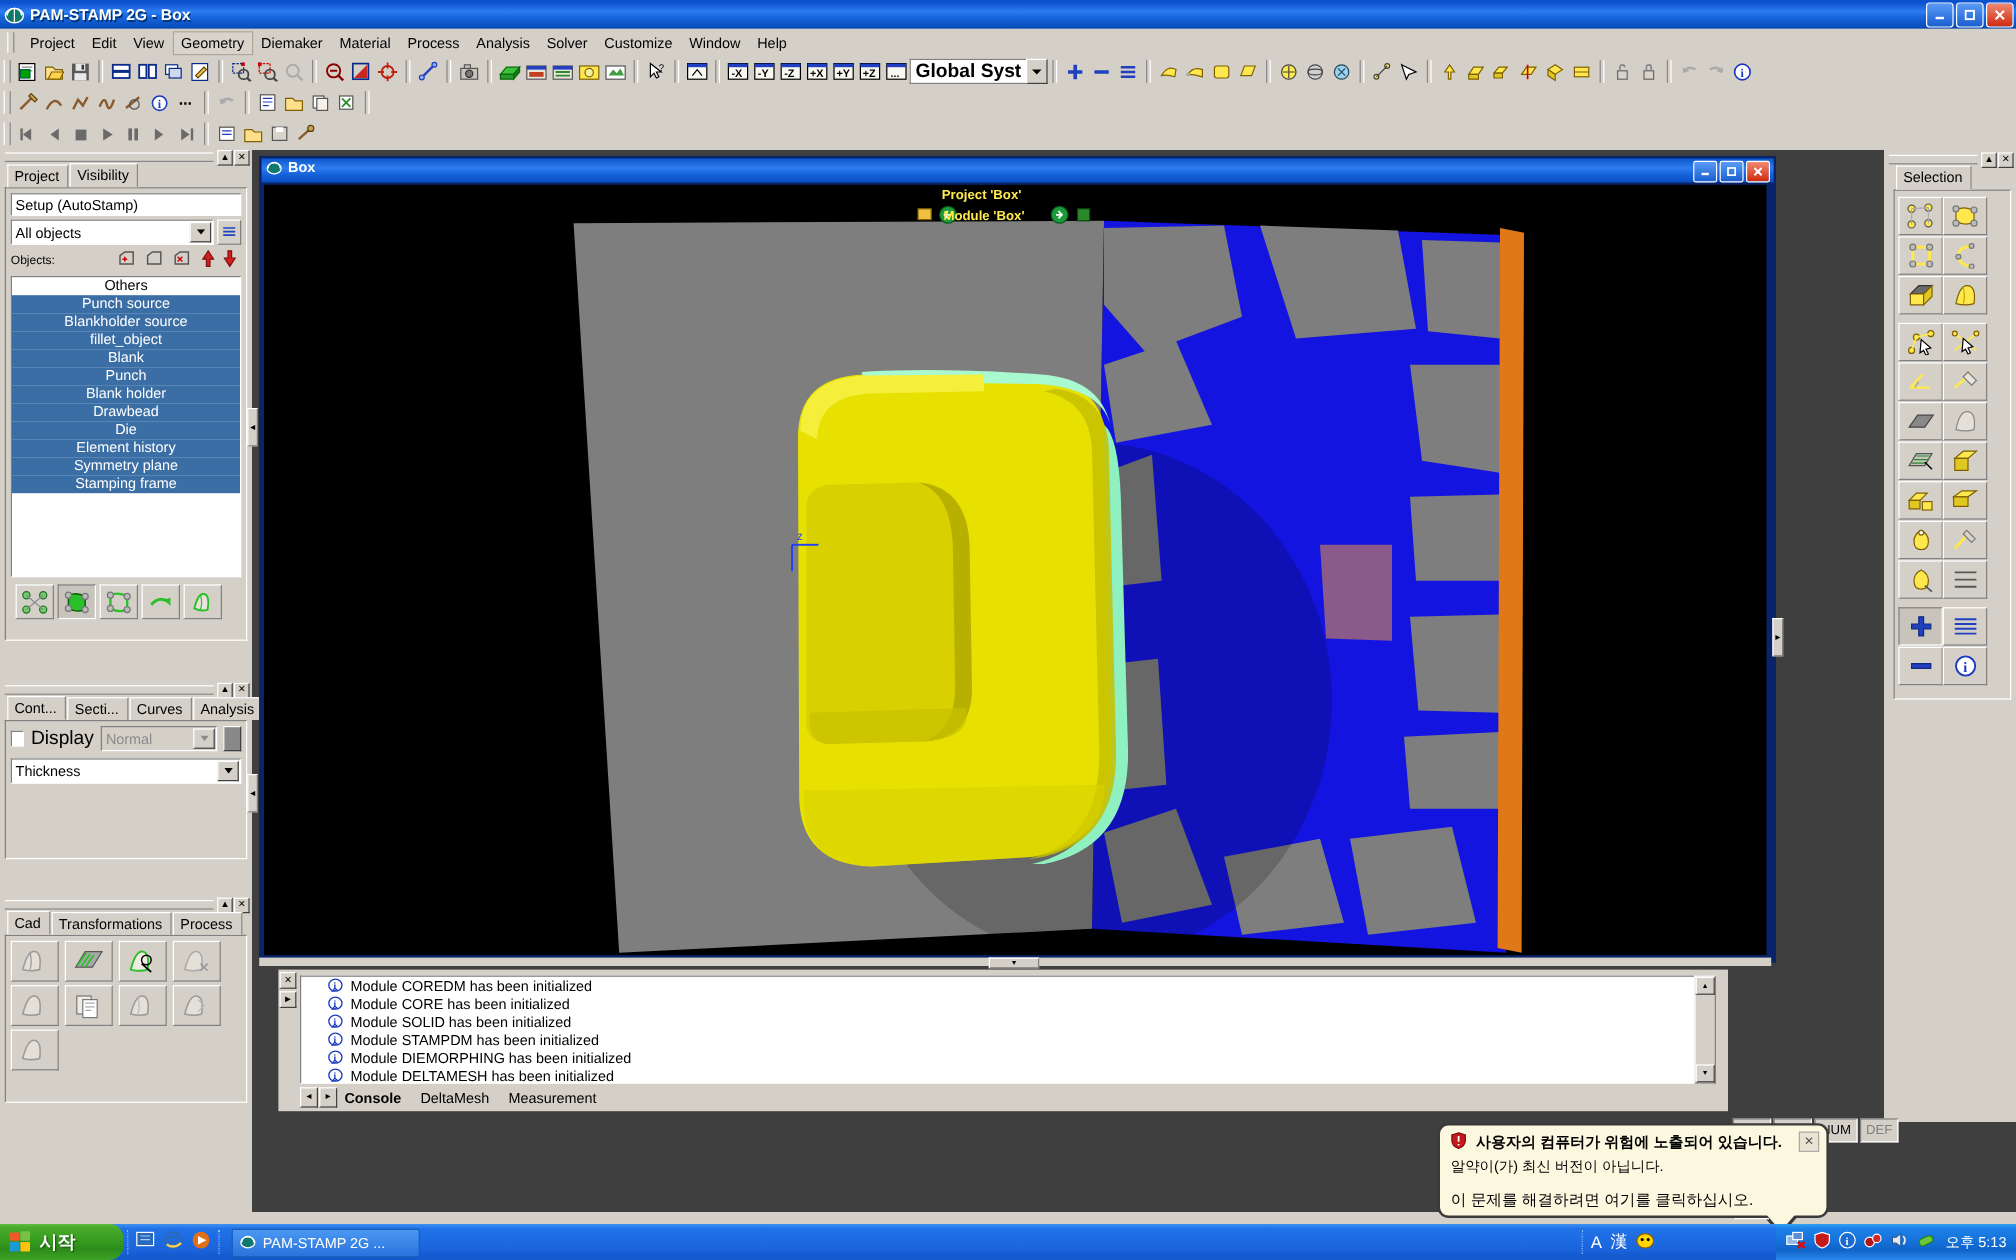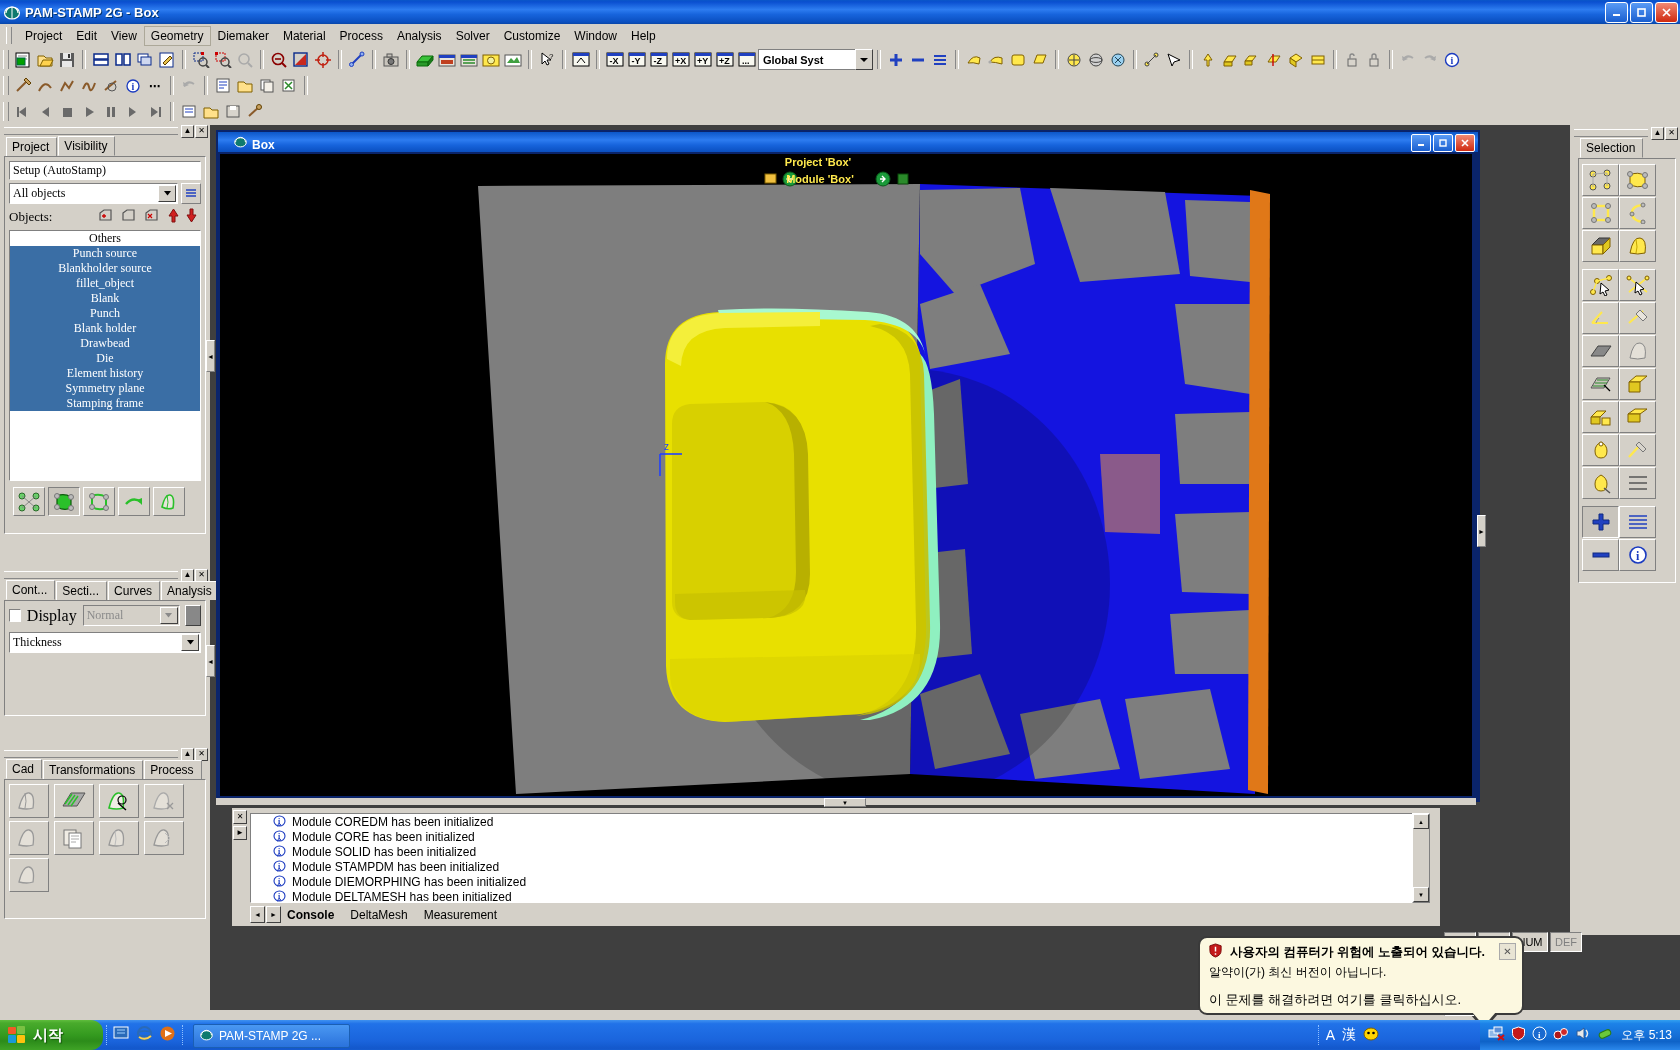--- a/index.html
+++ b/index.html
@@ -40,64 +40,64 @@
   .toolbar{position:absolute;left:0;width:1680px;height:25px;background:#d4d0c8;display:flex;align-items:center;}
   .tbrow1{top:47px;}
   .tbrow2{top:73px;}
   .tbrow3{top:99px;}
   .tgrip{width:4px;height:19px;border-left:1px solid #fff;border-right:1px solid #888;margin:0 3px;flex:0 0 auto;}
   .tsep{width:2px;height:19px;border-left:1px solid #888;border-right:1px solid #fff;margin:0 4px;flex:0 0 auto;}
   .tbtn{width:22px;height:21px;display:flex;align-items:center;justify-content:center;flex:0 0 auto;position:relative;}
   .tbtn svg{display:block;}
   .combo{
     height:19px;width:92px;background:#fff;border:1px solid #808080;
-    border-right:0;display:flex;align-items:center;padding-left:4px;font-size:11px;font-weight:bold;flex:0 0 auto;}
+    border-right:0;display:flex;align-items:center;padding-left:4px;font-size:16px;font-weight:bold;flex:0 0 auto;}
   .combo-arrow{width:16px;height:19px;background:#d4d0c8;border:1px solid #fff;border-right-color:#404040;border-bottom-color:#404040;
     display:flex;align-items:center;justify-content:center;flex:0 0 auto;}
 
   
   .workspace{position:absolute;left:0;top:125px;width:1680px;height:885px;background:#3f3f3f;}
 
   
   .leftcol{position:absolute;left:0;top:125px;width:210px;height:885px;background:#d4d0c8;}
   .dockpanel{position:relative;background:#d4d0c8;margin:0;}
   .dockhdr{height:12px;display:flex;align-items:center;padding:0 2px;}
   .dockhdr .lines{flex:1;height:6px;border-top:1px solid #fff;border-bottom:1px solid #888;margin:0 2px;}
   .mini{width:11px;height:11px;background:#d4d0c8;border:1px solid #fff;border-right-color:#404040;border-bottom-color:#404040;
      display:flex;align-items:center;justify-content:center;font-size:8px;line-height:1;margin-left:1px;}
   .tabrow{display:flex;align-items:flex-end;height:19px;padding-left:6px;}
   .tabx{padding:2px 7px 2px 5px;font-size:12px;border-left:1px solid #fff;border-top:1px solid #fff;border-right:1px solid #888;
     background:#d4d0c8;margin-right:1px;}
   .tabx.sel{border-bottom:1px solid #d4d0c8;font-weight:normal;}
-  .panelbody{border:1px solid #fff;border-left-color:#808080;border-top-color:#808080;margin:0 4px;background:#d4d0c8;padding:4px;font-family:Liberation Serif, serif;}
+  .panelbody{border:1px solid #fff;border-left-color:#808080;border-top-color:#808080;margin:0 4px;background:#d4d0c8;padding:4px;}
   .tfield{background:#fff;border:1px solid #808080;border-right-color:#fff;border-bottom-color:#fff;height:17px;
      display:flex;align-items:center;padding-left:3px;font-size:12px;}
   .selrow{display:flex;align-items:center;margin-top:3px;}
   .dd{flex:1;height:19px;background:#fff;border:1px solid #808080;border-right-color:#fff;border-bottom-color:#fff;
      display:flex;align-items:center;padding-left:3px;font-size:12px;position:relative;}
   .dd .arr{position:absolute;right:1px;top:1px;width:16px;height:15px;background:#d4d0c8;
      border:1px solid #fff;border-right-color:#404040;border-bottom-color:#404040;display:flex;align-items:center;justify-content:center;}
   .objrow{display:flex;align-items:center;height:20px;margin-top:3px;}
-  .objlabel{font-size:13px;}
+  .objlabel{font-size:10px;}
   .listbox{margin-top:3px;background:#fff;border:1px solid #808080;border-right-color:#fff;border-bottom-color:#fff;
      height:249px;overflow:hidden;text-align:center;}
   .li{font-size:12px;padding:0 2px;height:15px;line-height:15px;color:#000;}
   .li.sel{background:#3a6ea5;color:#fff;}
   .li.grp{color:#000;}
   .btnstrip{display:flex;margin-top:6px;gap:3px;padding-left:4px;}
   .sqbtn{width:30px;height:27px;background:#d4d0c8;border:1px solid #fff;border-right-color:#808080;border-bottom-color:#808080;
      display:flex;align-items:center;justify-content:center;}
   .sqbtn.sel{border:1px solid #808080;border-right-color:#fff;border-bottom-color:#fff;background:#c8c4bc;}
 
   .chk{width:11px;height:11px;border:1px solid #808080;border-right-color:#fff;border-bottom-color:#fff;background:#fff;display:inline-block;}
 
   
   .mdi{position:absolute;left:216px;top:130px;width:1260px;height:668px;background:#0a246a;border:2px solid #0a246a;}
   .mdihdr{height:20px;background:linear-gradient(to bottom,#0c57c8 0%,#2d7cf0 40%,#1764dc 65%,#0a4fc0 100%);
-     display:flex;align-items:flex-end;padding-left:15px;}
+     display:flex;align-items:flex-start;padding-left:3px;}
   .mdihdr .t{color:#fff;font-weight:bold;font-size:12px;margin-left:4px;}
   .mdibtns{position:absolute;right:3px;top:2px;display:flex;gap:2px;}
   .mdibtn{width:18px;height:16px;border:1px solid #fff;border-radius:2px;background:linear-gradient(to bottom,#5a9bf5,#1a5fd0);
      display:flex;align-items:center;justify-content:center;color:#fff;font-size:9px;font-weight:bold;}
   .mdibtn.close{background:linear-gradient(to bottom,#f08a74,#d02a10);}
   .viewport{position:absolute;left:2px;top:22px;width:1252px;height:642px;background:#000;overflow:hidden;}
 
   
   .console{position:absolute;left:232px;top:808px;width:1208px;height:118px;background:#d4d0c8;}
   .conbody{position:absolute;left:18px;top:5px;width:1172px;height:88px;background:#fff;border:1px solid #808080;border-right-color:#fff;border-bottom-color:#fff;overflow:hidden;}

